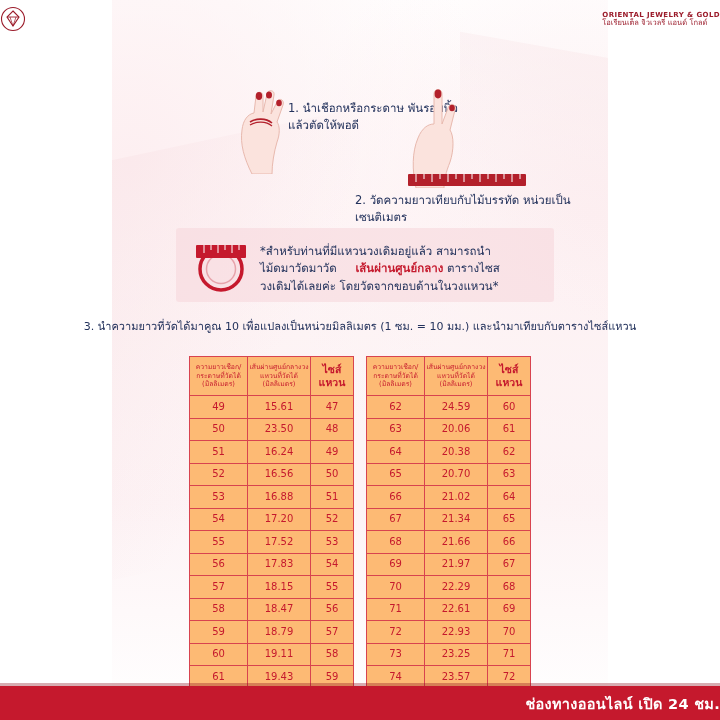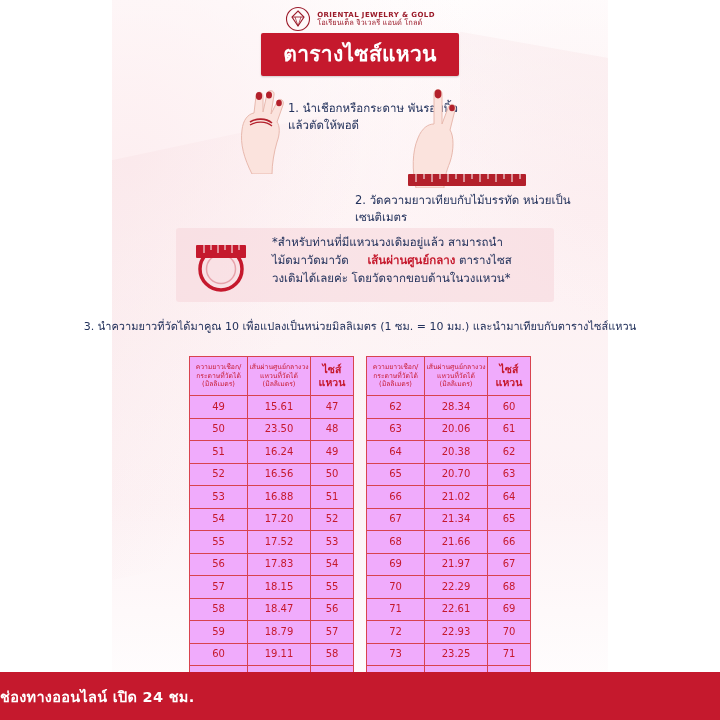--- a/index.html
+++ b/index.html
@@ -43,21 +43,21 @@
     background: linear-gradient(200deg, rgba(248,228,231,0.5) 0%, rgba(255,255,255,0) 70%);
     transform: skewY(10deg);
   }
 
   
   .brand {
     position: absolute;
     left: 0; top: 6px;
     width: 720px;
     display: flex;
-    justify-content: center;
+    justify-content: space-between;
     align-items: center;
     gap: 6px;
   }
   .brand-mark {
     width: 26px; height: 26px;
     display: flex; align-items: center; justify-content: center;
   }
   .brand-text { line-height: 1.15; }
   .brand-en {
     font-size: 7px;
@@ -126,24 +126,23 @@
 
   
   .note {
     position: absolute;
     left: 176px; top: 228px;
     width: 378px;
     min-height: 74px;
     background: rgba(247,217,221,0.62);
     border-radius: 3px;
     display: flex;
-    align-items: flex-start;
+    align-items: flex-end;
     padding: 6px 10px 6px 8px;
     box-sizing: border-box;
-    gap: 12px;
   }
   .note-icon {
     width: 74px; height: 62px;
     flex: 0 0 74px;
     display: flex; align-items: center; justify-content: center;
   }
   .note-text {
     font-size: 11.5px;
     color: #23325c;
     line-height: 1.55;
@@ -166,21 +165,21 @@
   .tables {
     position: absolute;
     left: 189px; top: 356px;
     width: 342px;
     display: flex;
     justify-content: space-between;
   }
   table.size-table {
     border-collapse: collapse;
     width: 164px;
-    background: #f0abfc;
+    background: #fdba74;
     table-layout: fixed;
   }
   table.size-table th,
   table.size-table td {
     border: 1px solid #d8434f;
     text-align: center;
     color: #c5192d;
     font-size: 10px;
     padding: 0;
     height: 21.5px;
@@ -199,26 +198,26 @@
   }
   col.c1 { width: 58px; }
   col.c2 { width: 63px; }
   col.c3 { width: 43px; }
 
   
   .footer {
     position: absolute;
     left: 0; bottom: 0;
     width: 720px;
-    height: 48px;
+    height: 34px;
     background: #c5192d;
     color: #ffffff;
     display: flex;
     align-items: center;
-    justify-content: flex-start;
+    justify-content: flex-end;
     font-size: 14.5px;
     font-weight: bold;
     letter-spacing: 0.3px;
   }
   .footer-strip {
     position: absolute;
     left: 0; bottom: 34px;
     width: 720px; height: 3px;
     background: #8d1220;
     opacity: 0.35;
@@ -252,23 +251,20 @@
         <line x1="10" y1="11" x2="13" y2="20" stroke="#9b1b2a" stroke-width="0.7"></line>
         <line x1="16" y1="11" x2="13" y2="20" stroke="#9b1b2a" stroke-width="0.7"></line>
       </svg>
     </div>
     <div class="brand-text">
       <div class="brand-en">ORIENTAL JEWELRY &amp; GOLD</div>
       <div class="brand-th">โอเรียนเต็ล จิวเวลรี่ แอนด์ โกลด์</div>
     </div>
   </div>
 
-  <div class="title-wrap">
-    <div class="title-box">ตารางไซส์แหวน</div>
-  </div>
 
   <div class="hand1">
     <svg width="76" height="96" viewBox="0 0 76 96">
       <path d="M30 96 C22 80 18 66 20 52 C21 42 26 36 32 35 L34 18 C34 13 41 13 41 18 L41 34
                L45 16 C46 11 53 12 52 17 L49 36 L55 24 C57 19 63 22 61 27 L55 44
                C58 48 58 56 55 64 C52 74 50 86 50 96 Z" fill="#fbe3dd" stroke="#e8b9ae" stroke-width="1"></path>
       <ellipse cx="37" cy="18" rx="3.2" ry="4" fill="#b3202b"></ellipse>
       <ellipse cx="47" cy="17" rx="3" ry="3.6" fill="#b3202b"></ellipse>
       <ellipse cx="57" cy="25" rx="2.8" ry="3.2" fill="#b3202b"></ellipse>
       <path d="M28 44 C34 40 44 40 50 45" fill="none" stroke="#b3202b" stroke-width="1.6"></path>
@@ -430,21 +426,21 @@
       <thead>
         <tr>
           <th>ความยาวเชือก/ กระดาษที่วัดได้ (มิลลิเมตร)</th>
           <th>เส้นผ่านศูนย์กลางวง แหวนที่วัดได้ (มิลลิเมตร)</th>
           <th class="col-size">ไซส์ แหวน</th>
         </tr>
       </thead>
       <tbody>
           <tr>
             <td>62</td>
-            <td>28.34</td>
+            <td>24.59</td>
             <td>60</td>
           </tr>
           <tr>
             <td>63</td>
             <td>20.06</td>
             <td>61</td>
           </tr>
           <tr>
             <td>64</td>
             <td>20.38</td>

